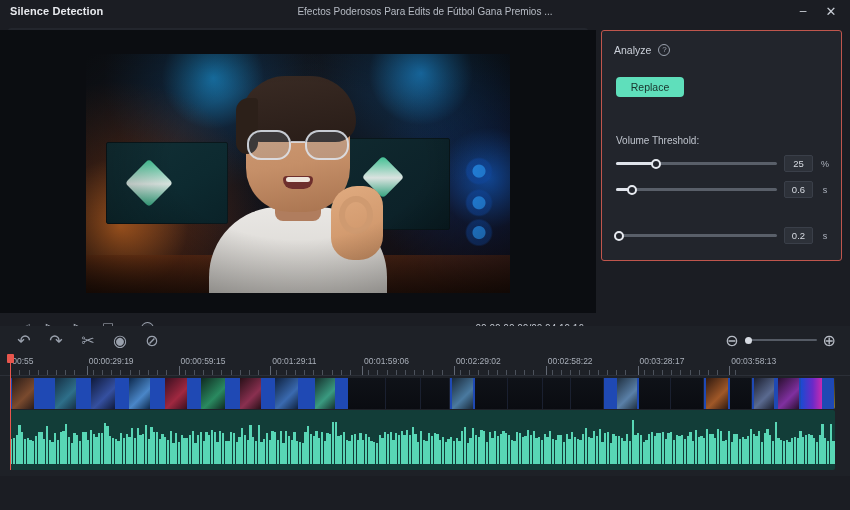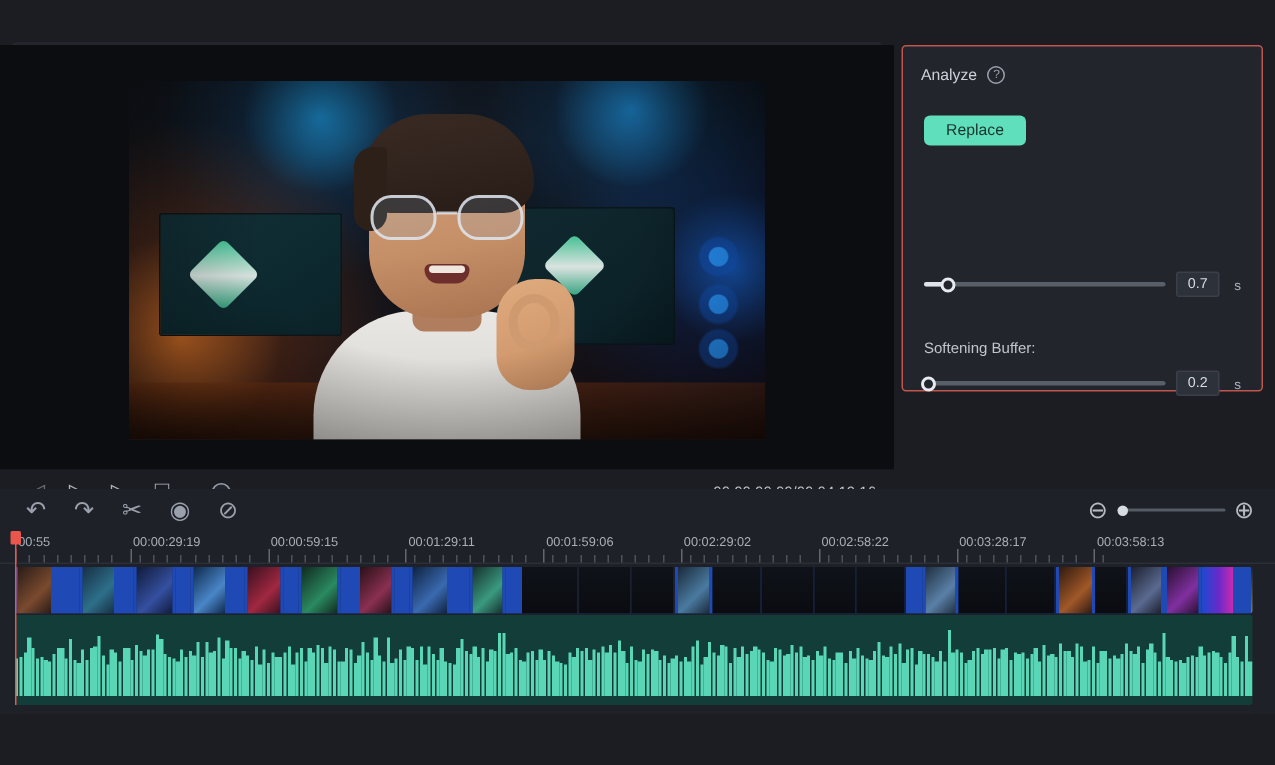--- a/index.html
+++ b/index.html
@@ -400,20 +400,28 @@
     font-size: 10.5px; border: none; border-radius: 4px;
     cursor: pointer;
     display: flex; align-items: center; justify-content: center;
   }
 </style>
 </head>
 <body>
 
 <div class="app">
 
+  <div class="titlebar">
+    <div class="titlebar-title">Silence Detection</div>
+    <div class="titlebar-doc">Efectos Poderosos Para Edits de Fútbol  Gana Premios ...</div>
+    <div class="win-btns">
+      <div class="win-btn">–</div>
+      <div class="win-btn close">✕</div>
+    </div>
+  </div>
 
   <div class="preview-pane">
     <div class="preview-topstrip"></div>
     <div class="video-stage">
       <div class="video-frame">
         <div class="vf-bg"></div>
         <div class="vf-monitor-l"></div>
         <div class="vf-logo-l"></div>
         <div class="vf-monitor-r"></div>
         <div class="vf-logo-r"></div>
@@ -449,34 +457,44 @@
     </div>
   </div>
 
   <div class="settings-panel">
     <div class="settings-head">
       <span class="settings-title">Analyze</span>
       <span class="help-icon">?</span>
     </div>
     <button class="analyze-btn">Replace</button>
 
+    <div class="slider-group" style="top:104px;">
+      <span class="slider-label">Volume Threshold:</span>
+      <div class="slider-row">
+        <div class="slider-track">
+          <div class="slider-fill" style="width: 25%;"></div>
+          <div class="slider-thumb" style="left: 25%;"></div>
+        </div>
+        <div class="value-box">25</div>
+        <span class="unit">%</span>
+      </div>
+    </div>
 
     <div class="slider-group" style="top:150px;">
       <div class="slider-row">
         <div class="slider-track">
           <div class="slider-fill" style="width: 10%;"></div>
           <div class="slider-thumb" style="left: 10%;"></div>
         </div>
-        <div class="value-box">0.7</div>
+        <div class="value-box">0.6</div>
         <span class="unit">s</span>
       </div>
     </div>
 
     <div class="slider-group" style="top:196px;">
-      <span class="slider-label">Softening Buffer:</span>
       <div class="slider-row">
         <div class="slider-track">
           <div class="slider-fill" style="width: 2%;"></div>
           <div class="slider-thumb" style="left: 2%;"></div>
         </div>
         <div class="value-box">0.2</div>
         <span class="unit">s</span>
       </div>
     </div>
   </div>

